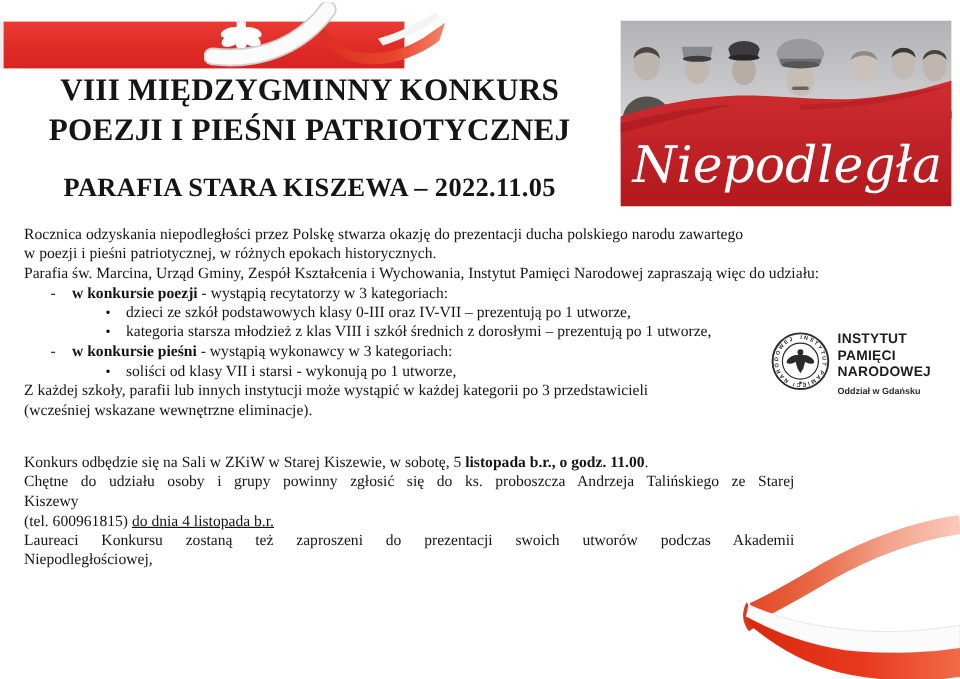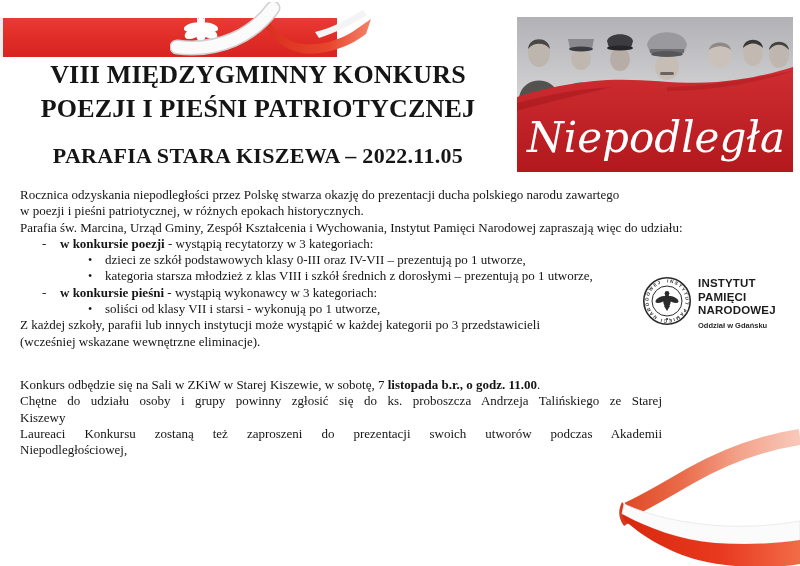--- a/index.html
+++ b/index.html
@@ -156,23 +156,24 @@
     <div class="line row-bullet"><span class="bullet">•</span><span>dzieci ze szkół podstawowych klasy 0-III oraz IV-VII – prezentują po 1 utworze,</span></div>
     <div class="line row-bullet"><span class="bullet">•</span><span>kategoria starsza młodzież z klas VIII i szkół średnich z dorosłymi – prezentują po 1 utworze,</span></div>
 
     <div class="line row-dash"><span class="dash">-</span><span class="b">w konkursie pieśni</span><span> - wystąpią wykonawcy w 3 kategoriach:</span></div>
     <div class="line row-bullet"><span class="bullet">•</span><span>soliści od klasy VII i starsi - wykonują po 1 utworze,</span></div>
 
     <div class="line">Z każdej szkoły, parafii lub innych instytucji może wystąpić w każdej kategorii po 3 przedstawicieli</div>
     <div class="line">(wcześniej wskazane wewnętrzne eliminacje).</div>
 
     <div class="details">
-      <div class="line"><span>Konkurs odbędzie się na Sali w ZKiW w Starej Kiszewie, w sobotę, 7 </span><span class="b">listopada b.r., o godz. 11.00</span><span>.</span></div>
+      <div class="line"><span>Konkurs odbędzie się na Sali w ZKiW w Starej Kiszewie, w sobotę, 5 </span><span class="b">listopada b.r., o godz. 11.00</span><span>.</span></div>
       <div class="line justify-line">Chętne do udziału osoby i grupy powinny zgłosić się do ks. proboszcza Andrzeja Talińskiego ze Starej</div>
       <div class="line">Kiszewy</div>
+      <div class="line"><span>(tel. 600961815) </span><span class="u">do dnia 4 listopada b.r.</span></div>
       <div class="line justify-line">Laureaci Konkursu zostaną też zaproszeni do prezentacji swoich utworów podczas Akademii</div>
       <div class="line">Niepodległościowej,</div>
     </div>
   </div>
 
   <div class="ipn">
     <svg class="ipn-seal" viewBox="0 0 50 50">
       <circle cx="25" cy="25" r="23.2" fill="#ffffff" stroke="#2b2b2b" stroke-width="1.6"></circle>
       <circle cx="25" cy="25" r="15" fill="none" stroke="#2b2b2b" stroke-width="1"></circle>
       <defs>

